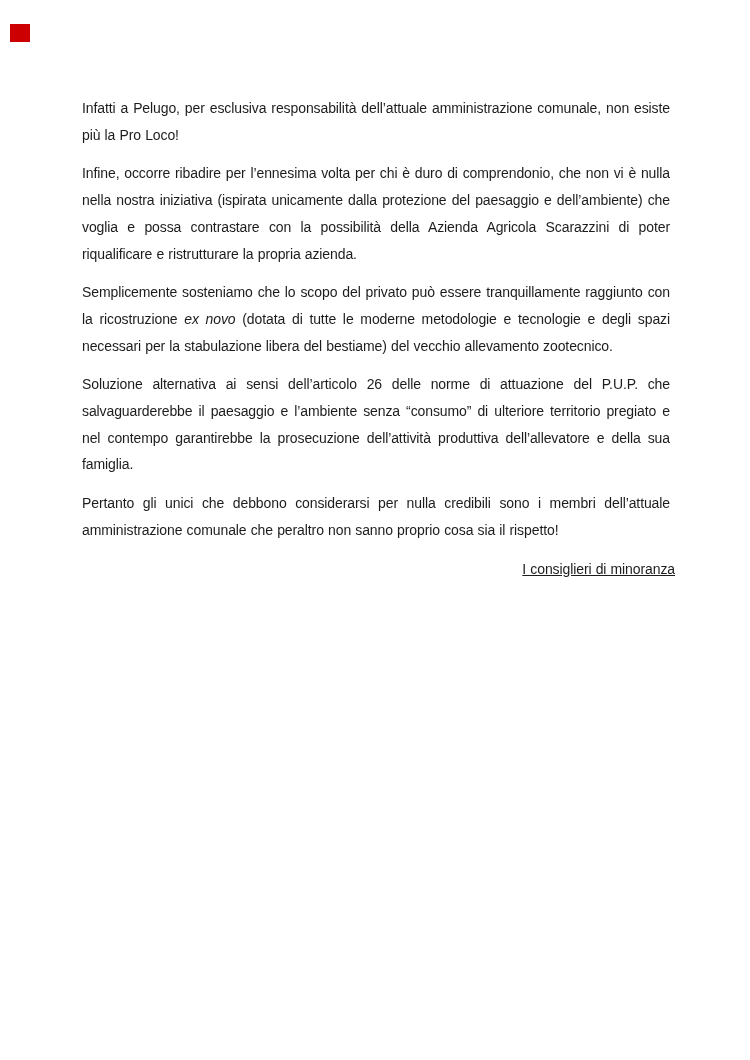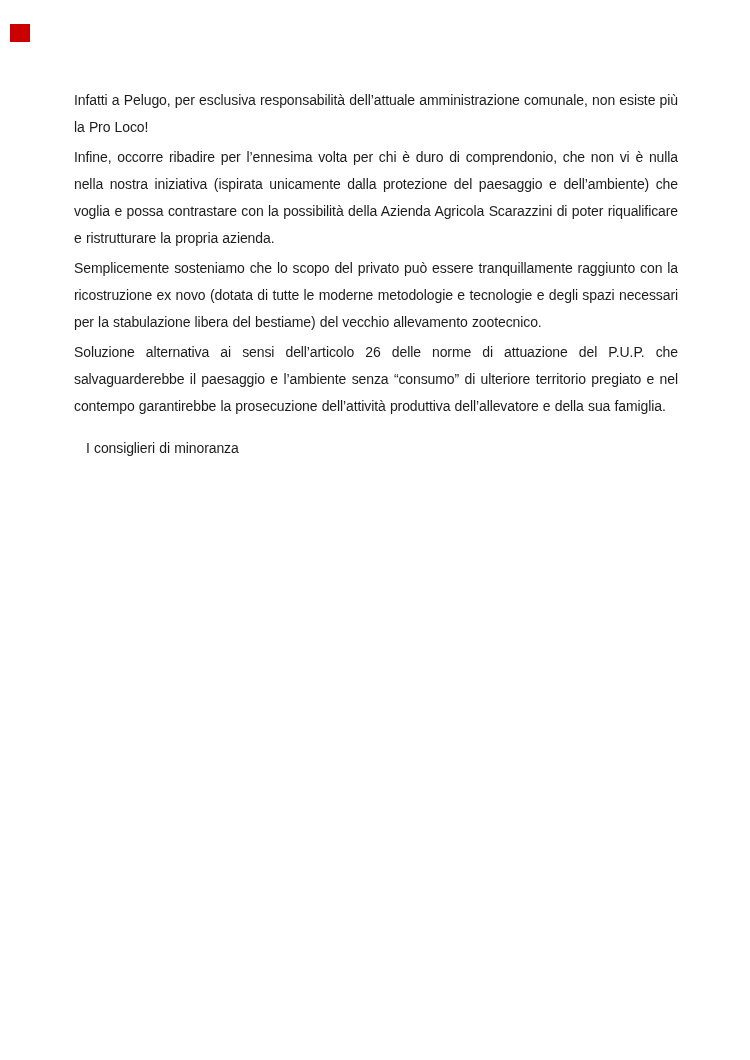--- a/index.html
+++ b/index.html
@@ -28,44 +28,48 @@
     top: 83px;
     width: 612px;
     font-size: 14px;
     line-height: 26.7px;
     color: #1c1c1c;
     letter-spacing: -0.1px;
     word-spacing: 0.4px;
   }
   .para {
     text-align: justify;
-    margin: 4px;
+    margin: 12px;
     hyphens: none;
   }
   .para .it {
+    font-style: italic;
   }
   .signature {
-    margin: 16px;
+    text-align: right;
+    margin: 7px;
+    text-decoration: underline;
   }
 </style>
 </head>
 <body>
 
 <div class="page">
 
   <div class="red-marker" style="background: rgb(204, 0, 0);"></div>
 
   <div class="body-text">
 
     <p class="para">Infatti a Pelugo, per esclusiva responsabilità dell’attuale amministrazione comunale, non esiste più la Pro Loco!</p>
 
     <p class="para">Infine, occorre ribadire per l’ennesima volta per chi è duro di comprendonio, che non vi è nulla nella nostra iniziativa (ispirata unicamente dalla protezione del paesaggio e dell’ambiente) che voglia e possa contrastare con la possibilità della Azienda Agricola Scarazzini di poter riqualificare e ristrutturare la propria azienda.</p>
 
     <p class="para"><span>Semplicemente sosteniamo che lo scopo del privato può essere tranquillamente raggiunto con la ricostruzione </span><span class="it">ex novo</span><span> (dotata di tutte le moderne metodologie e tecnologie e degli spazi necessari per la stabulazione libera del bestiame) del vecchio allevamento zootecnico.</span></p>
 
 
     <p class="para">Soluzione alternativa ai sensi dell’articolo 26 delle norme di attuazione del P.U.P. che salvaguarderebbe il paesaggio e l’ambiente senza “consumo” di ulteriore territorio pregiato e nel contempo garantirebbe la prosecuzione dell’attività produttiva dell’allevatore e della sua famiglia.</p>
 
+    <p class="para">Pertanto gli unici che debbono considerarsi per nulla credibili sono i membri dell’attuale amministrazione comunale che peraltro non sanno proprio cosa sia il rispetto!</p>
 
     <p class="signature">I consiglieri di minoranza</p>
 
   </div>
 </div>
 
 </body></html>

